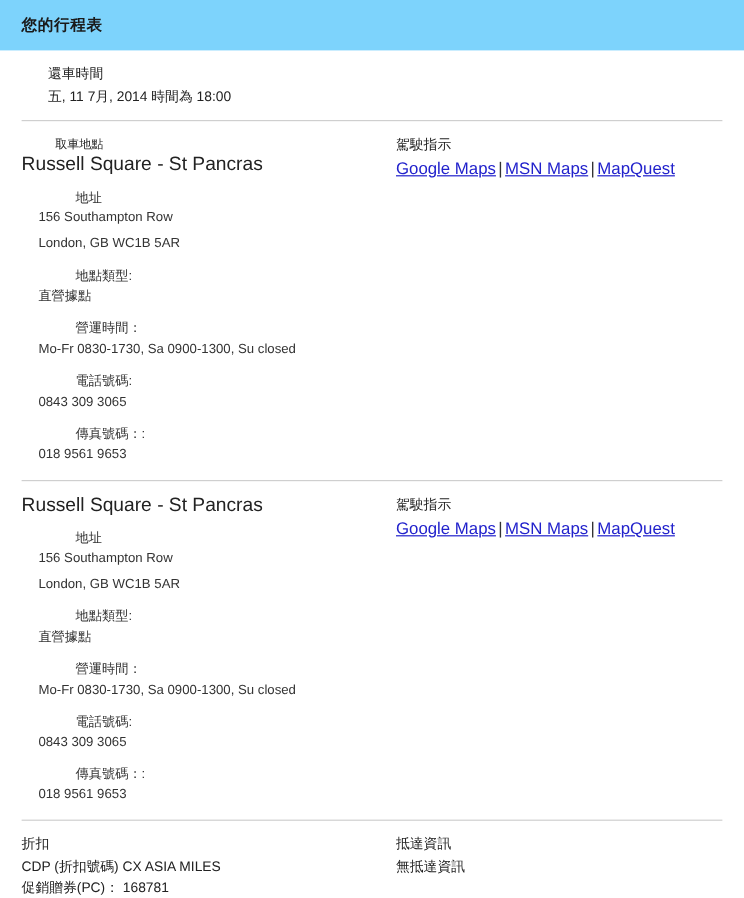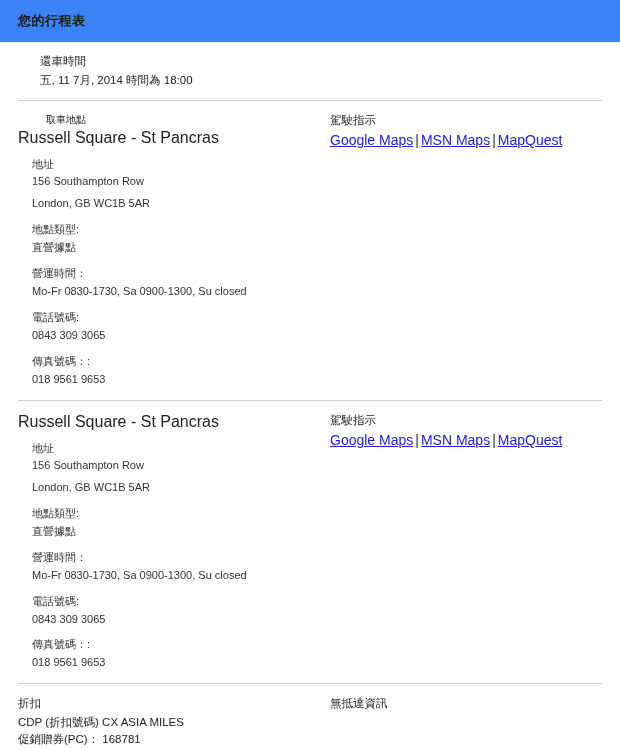--- a/index.html
+++ b/index.html
@@ -9,21 +9,21 @@
     background: #ffffff;
     font-family: "Liberation Sans", sans-serif;
   }
   .page {
     width: 620px;
     min-height: 748px;
     background: #ffffff;
     position: relative;
   }
   .header-bar {
-    background: #3b82f6;
+    background: #7dd3fc;
     height: 42px;
     display: flex;
     align-items: center;
     padding: 0 18px;
   }
   .header-title {
     font-size: 13px;
     font-weight: bold;
     color: #1a1a1a;
     letter-spacing: 0.5px;
@@ -62,20 +62,21 @@
     margin-bottom: 2px;
   }
   .sub-block {
     padding-left: 14px;
     margin-top: 10px;
   }
   .sub-label {
     font-size: 11px;
     color: #333333;
     margin-bottom: 3px;
+    margin-left: 31px;
   }
   .sub-value {
     font-size: 11px;
     color: #333333;
     margin-bottom: 2px;
     line-height: 1.45;
   }
   .addr-line {
     font-size: 11px;
     color: #333333;
@@ -212,18 +213,19 @@
 
     <div class="divider"></div>
 
     <div class="row bottom-row">
       <div class="col-left">
         <div class="label">折扣</div>
         <div class="value">CDP (折扣號碼) CX ASIA MILES</div>
         <div class="value">促銷贈券(PC)： 168781</div>
       </div>
       <div class="col-right">
+        <div class="label">抵達資訊</div>
         <div class="value">無抵達資訊</div>
       </div>
     </div>
 
   </div>
 </div>
 
 </body></html>

